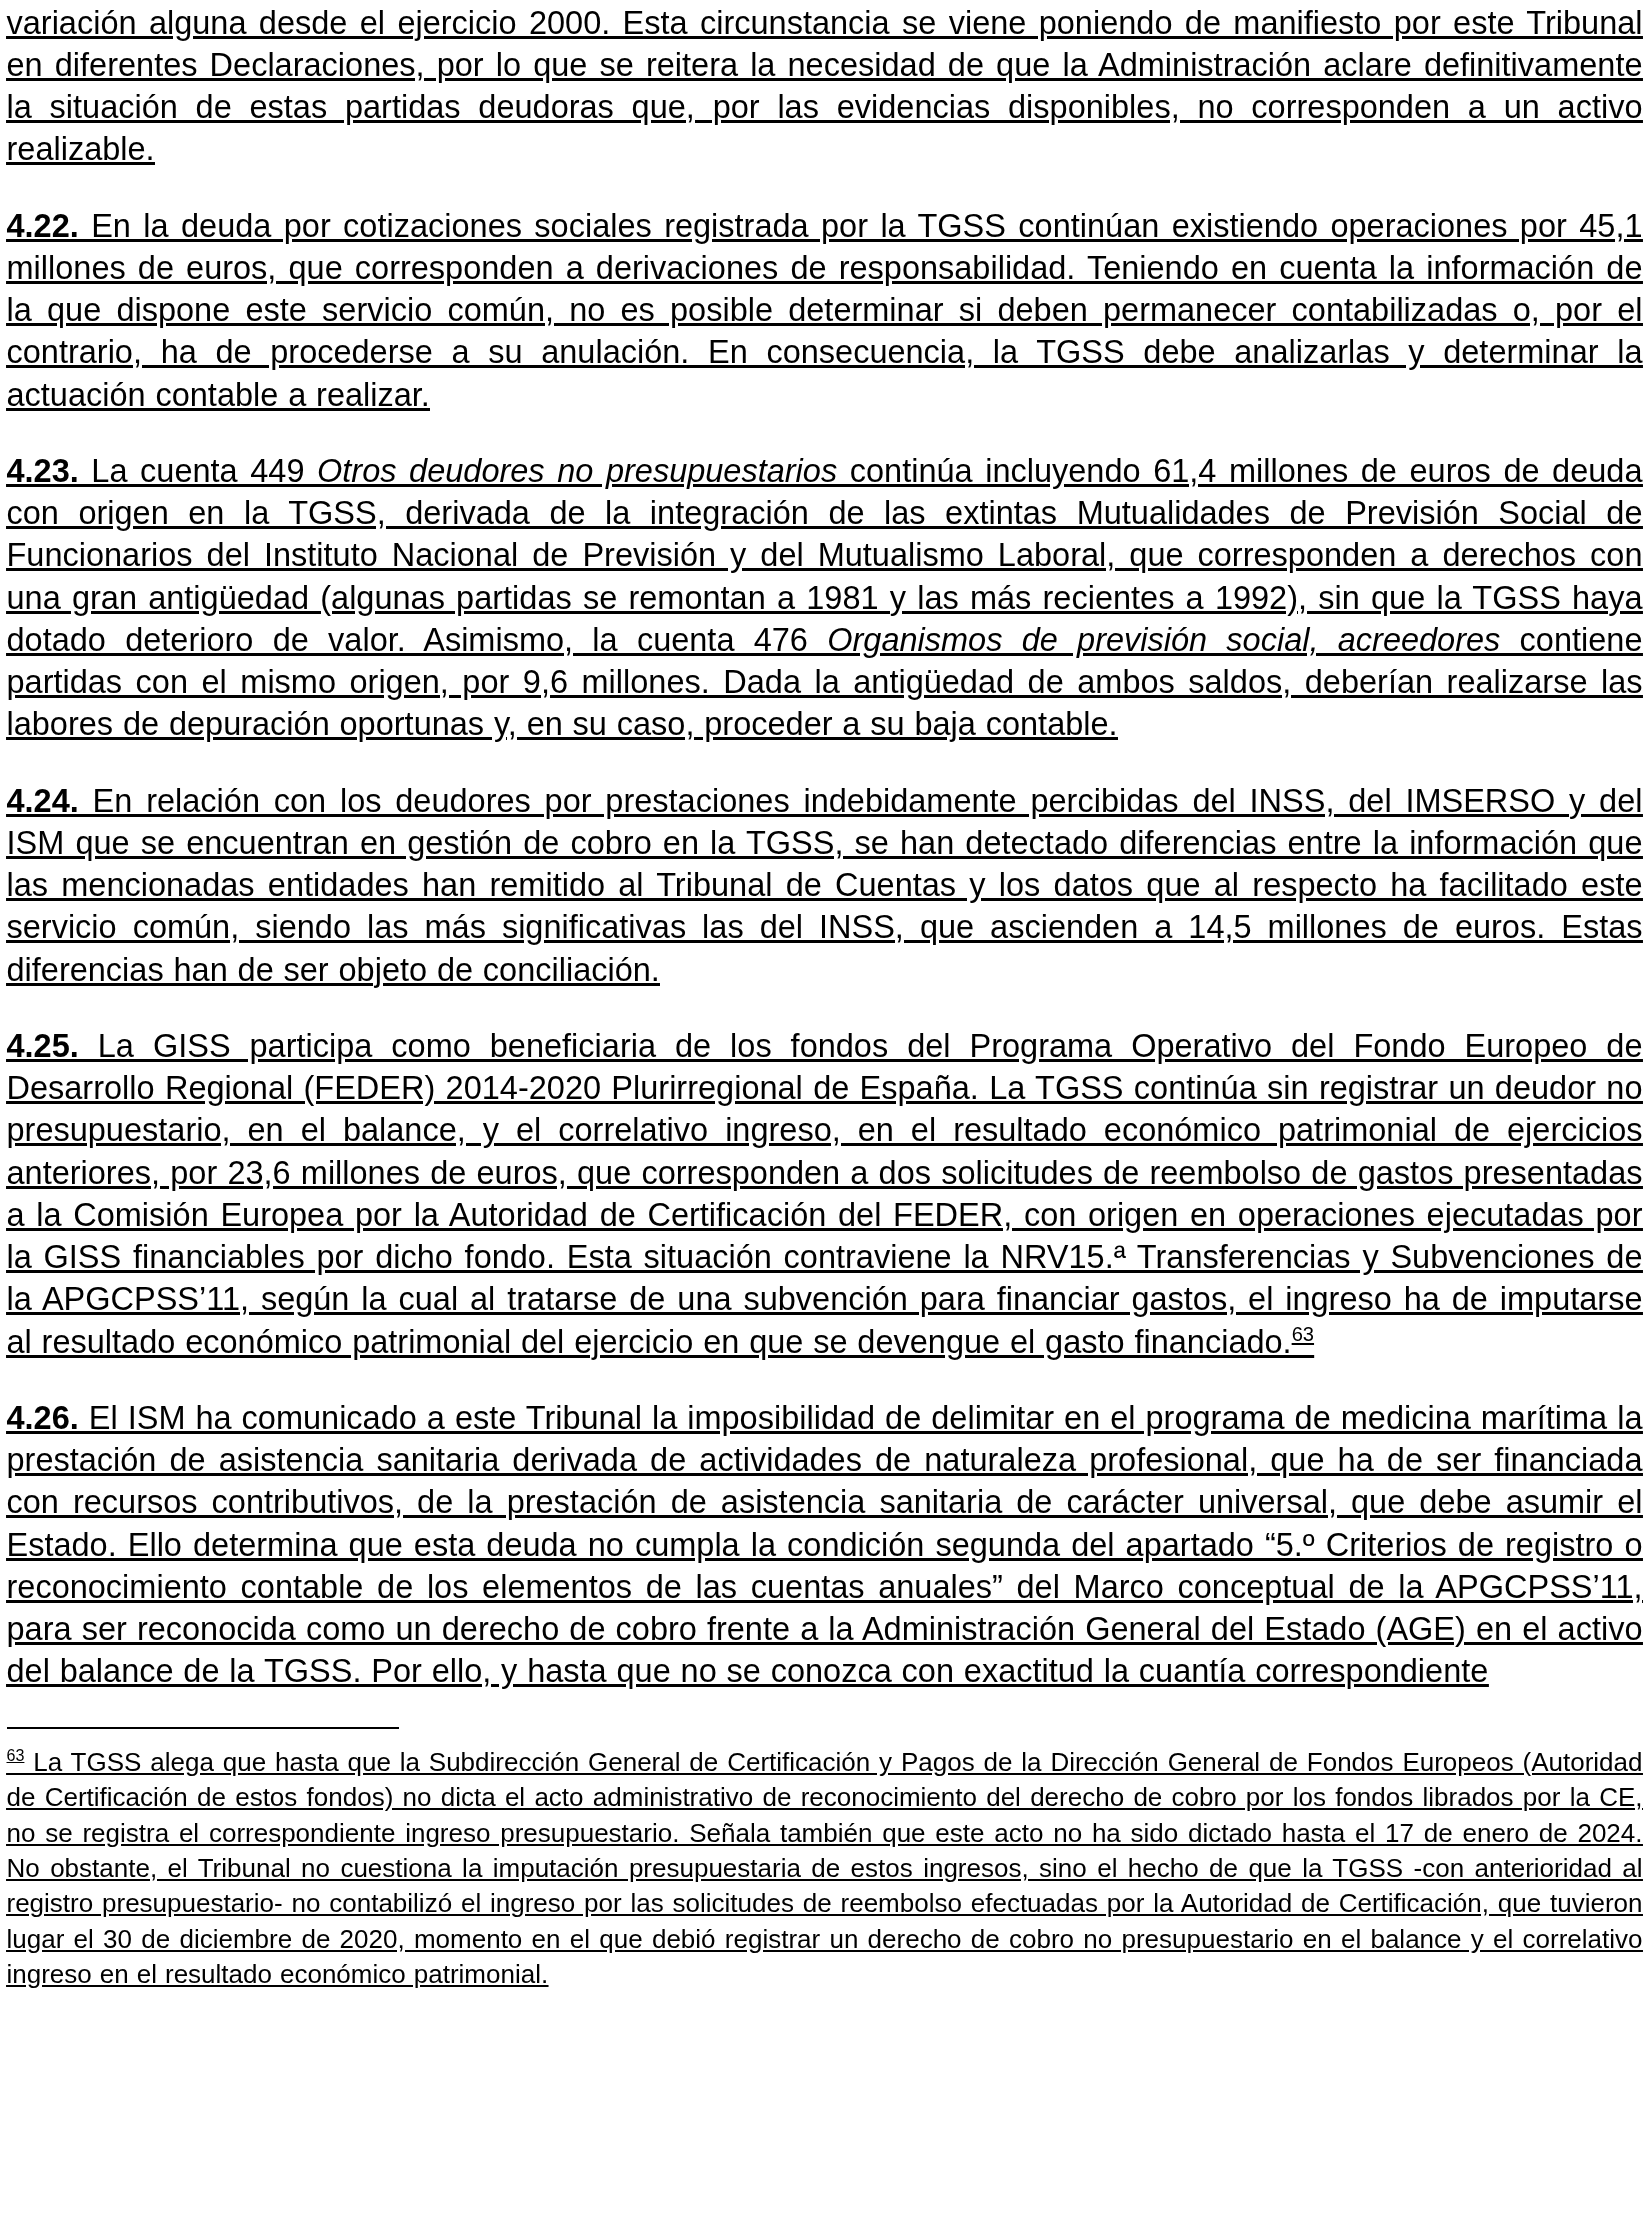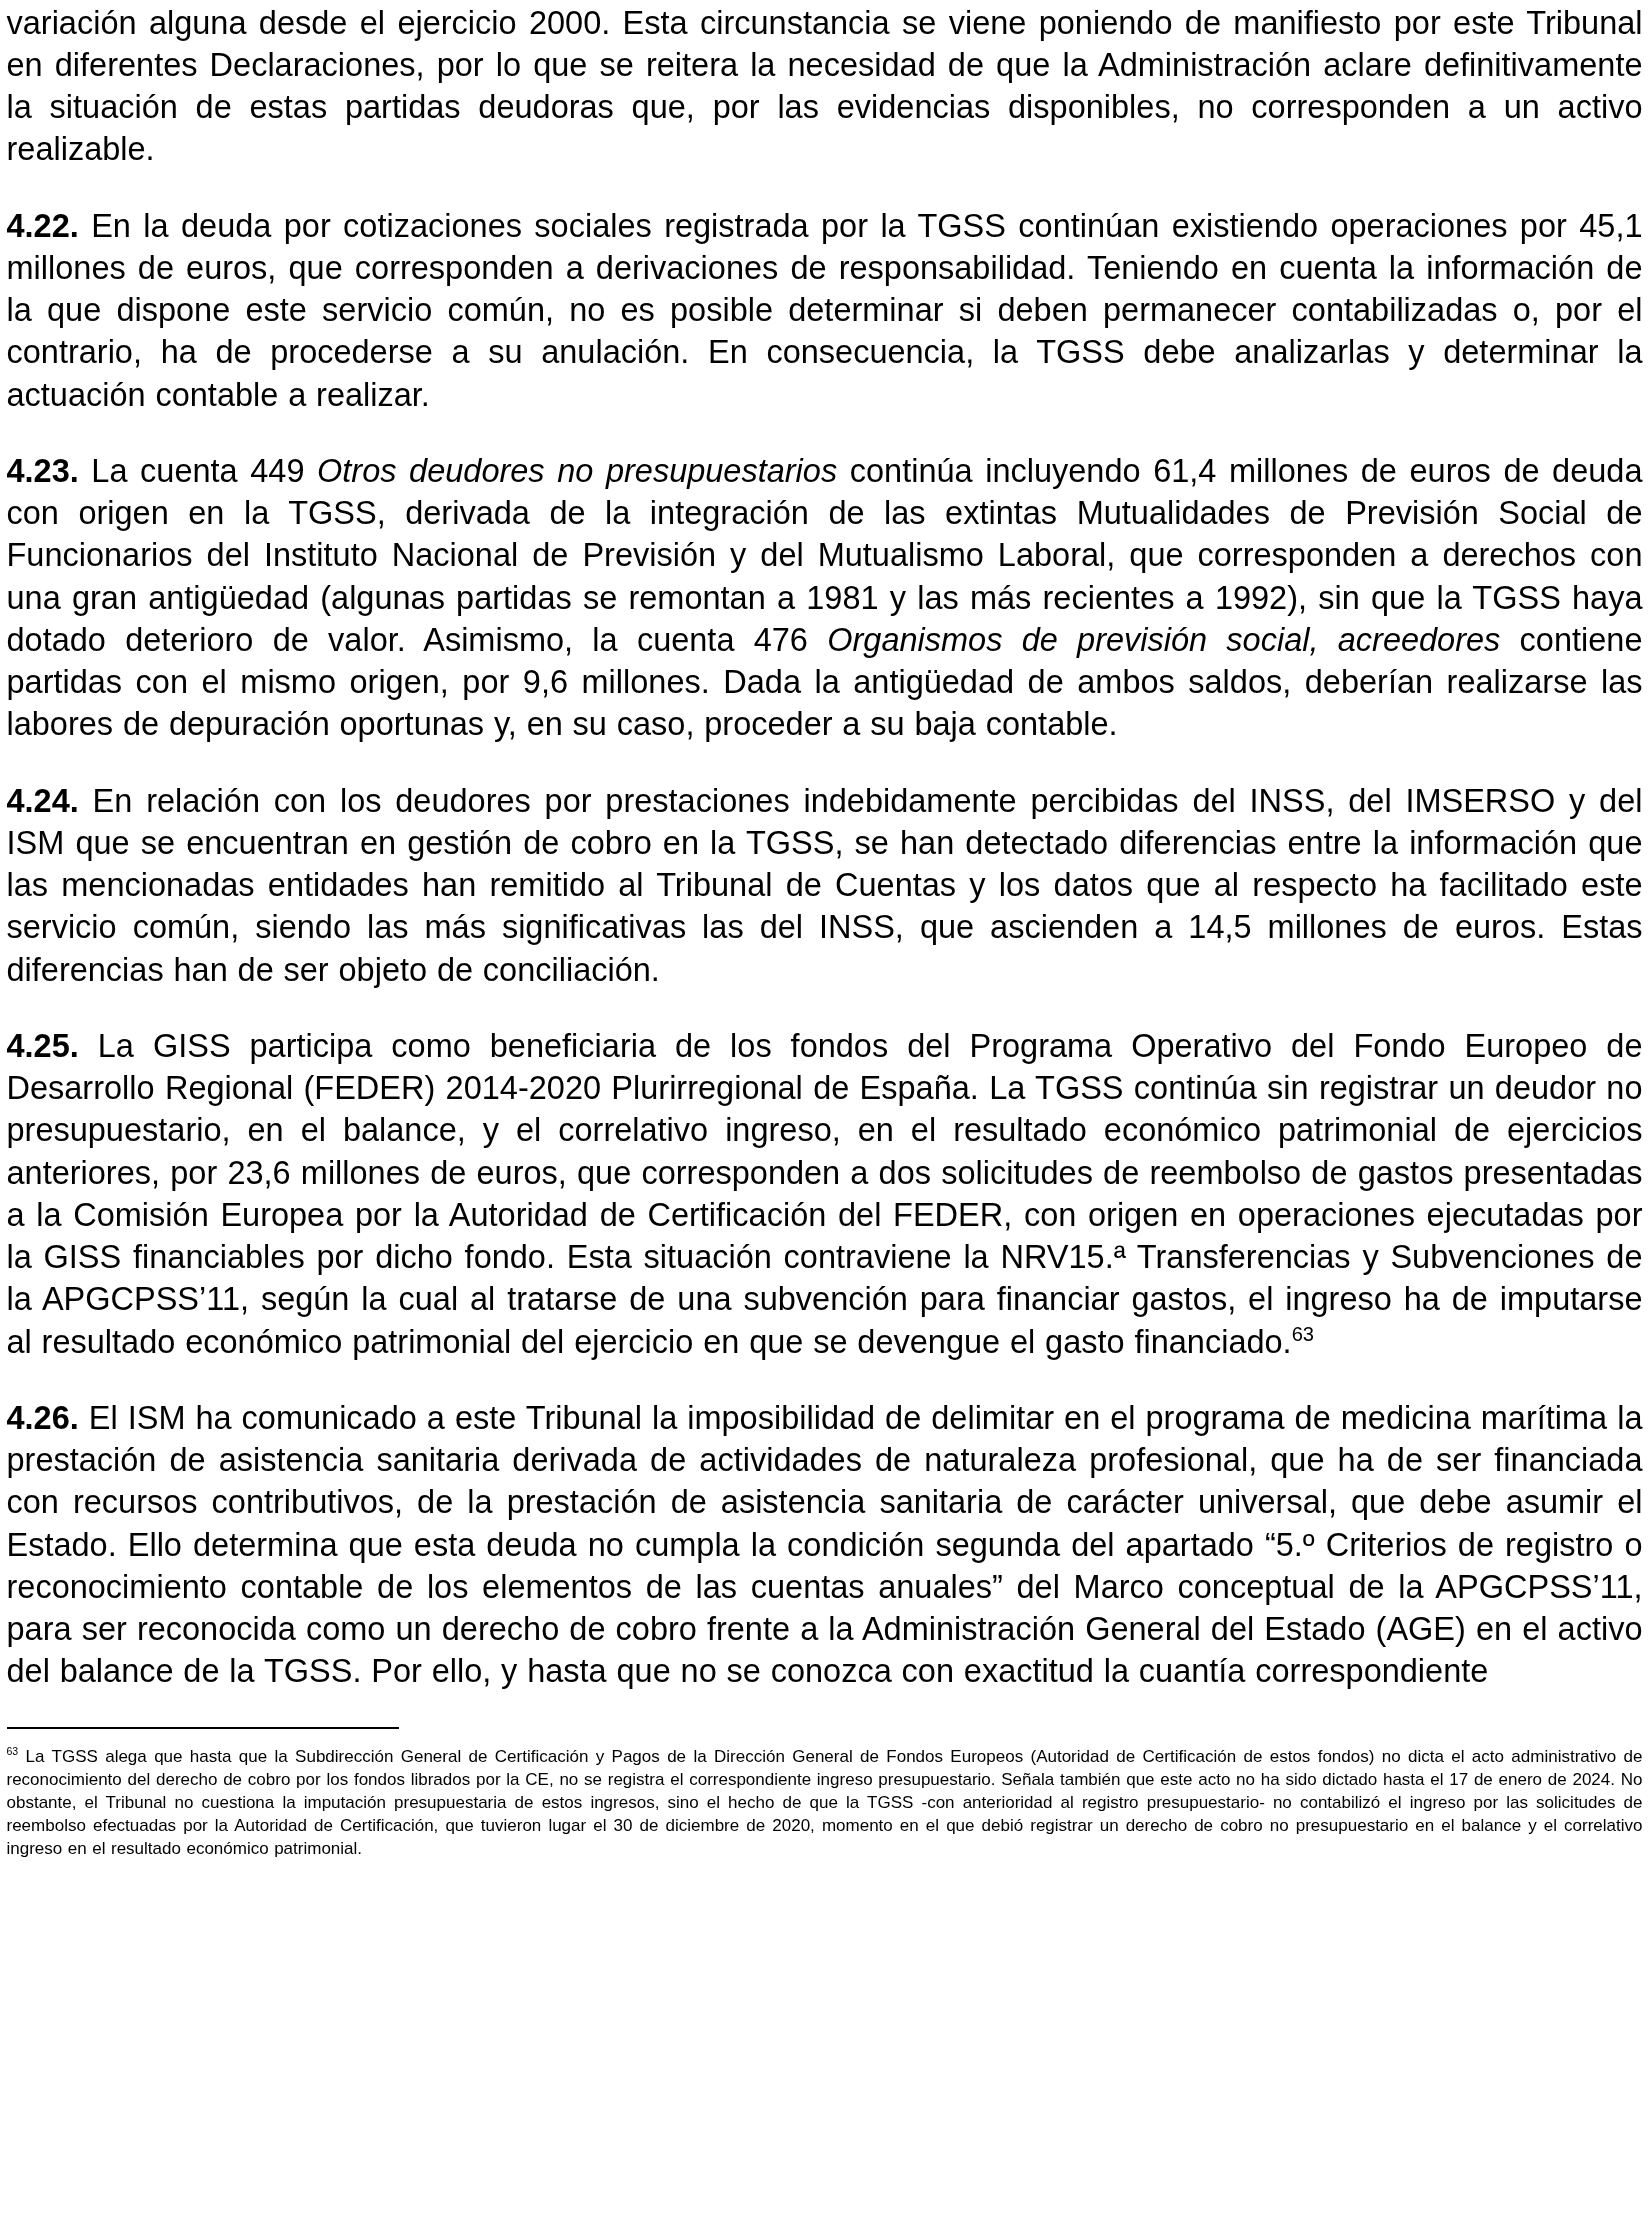--- a/index.html
+++ b/index.html
@@ -1,15 +1,15 @@
 <!DOCTYPE html>
 <html style="font-size:13px"><head>
 <meta charset="utf-8">
 <style>
-  * { margin: 0; padding: 0; box-sizing: border-box; }
+  * { margin: 0; padding: 0; box-sizing: border-box; text-decoration: underline; }
   html, body { background: #ffffff; }
   .page {
     position: relative;
     width: 1649px;
     min-height: 2227px;
     background: #ffffff;
     color: #000000;
     font-family: "Liberation Sans", sans-serif;
     padding: 1.6px 6.5px 9.7px 6.5px;
     overflow: hidden;
@@ -29,21 +29,21 @@
     line-height: 0;
     vertical-align: super;
   }
   .footnote-sep {
     width: 392px;
     height: 0;
     border-top: 2.4px solid #000000;
     margin: 21px 0 16.2px 0;
   }
   .footnote-para {
-    font-size: 17px;
+    font-size: 26px;
     line-height: 1.36;
     text-align: justify;
     word-spacing: 0.8px;
   }
 </style>
 </head>
 <body>
 
 <div class="page">
 

